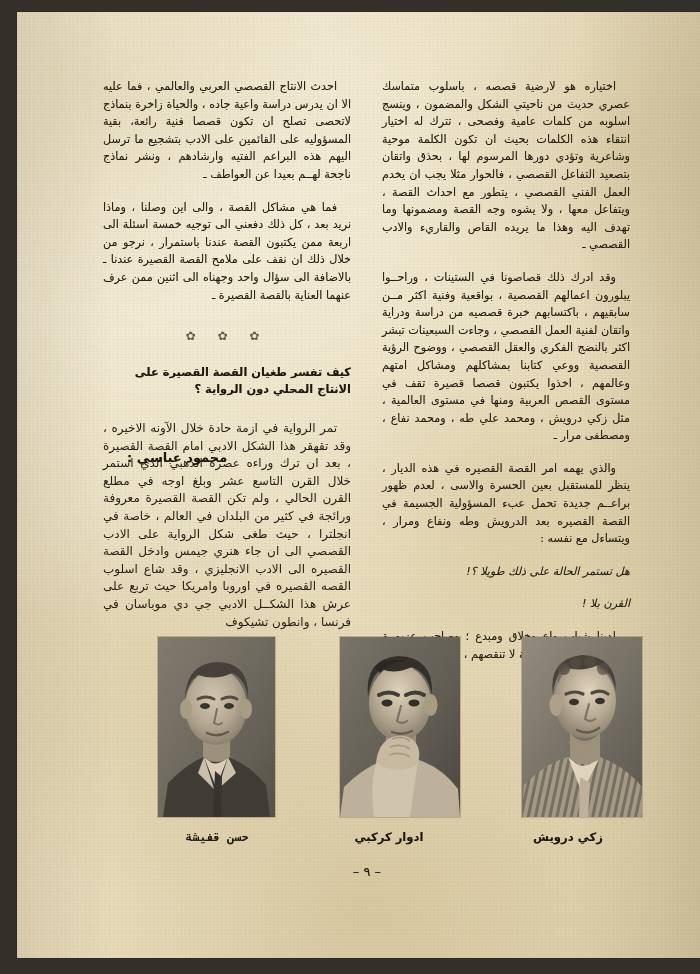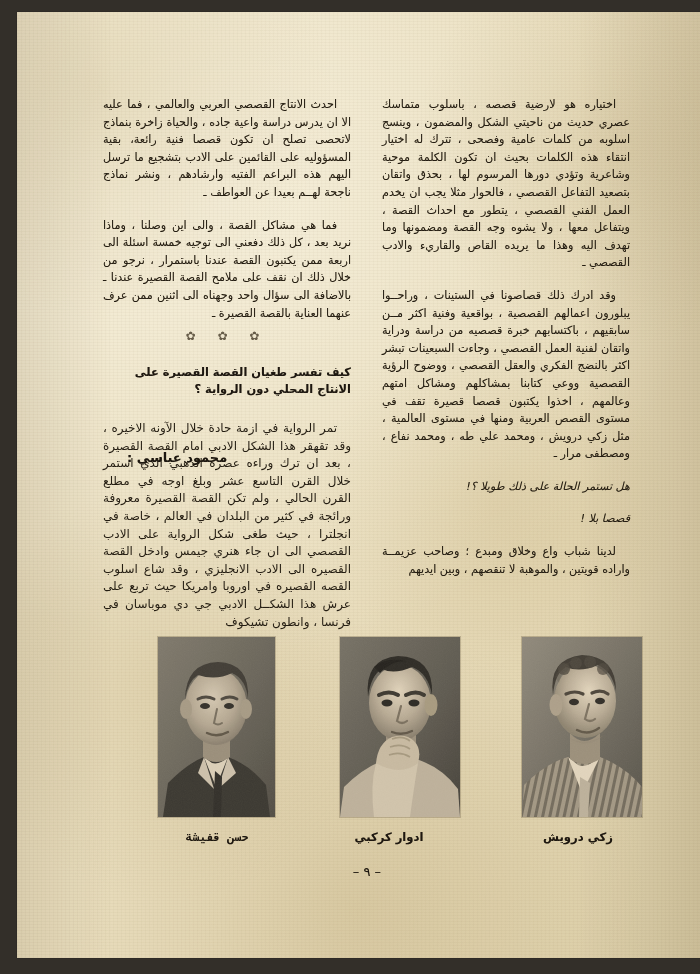--- a/index.html
+++ b/index.html
@@ -72,21 +72,20 @@
     top: 66px;
     width: 248px;
     direction: rtl;
     text-align: justify;
     text-align-last: right;
     color: #241d12;
     font-family: "DejaVu Sans", sans-serif;
     font-size: 11.2px;
     line-height: 17.6px;
     letter-spacing: 0px;
-    margin-top: 18px;
   }
   .col-right { right: 70px; }
   .col-left  { left: 86px; }
 
   .para {
     margin: 0 0 15px 0;
     text-indent: 14px;
   }
   .para.noindent { text-indent: 0; font-style: italic; }
 
@@ -182,21 +181,21 @@
     top: 0;
     direction: rtl;
     text-align: center;
     color: #1d1710;
     font-size: 11.6px;
     font-weight: bold;
     letter-spacing: 0.5px;
   }
   .cap1 { left: 126px; width: 148px; font-family: Liberation Mono, monospace; }
   .cap2 { left: 298px; width: 148px; }
-  .cap3 { left: 487px; width: 148px; text-align: center; }
+  .cap3 { left: 477px; width: 148px; text-align: center; }
 
   .pagenum {
     position: absolute;
     top: 852px;
     left: 0;
     width: 700px;
     text-align: center;
     color: #1d1710;
     font-size: 13px;
     direction: rtl;
@@ -207,22 +206,23 @@
 <body>
 
 <div id="scan">
   <div id="page">
 
     <div class="content">
 
       <div class="col col-right">
         <p class="para">اختياره هو لارضية قصصه ، باسلوب متماسك عصري حديث من ناحيتي الشكل والمضمون ، وينسج اسلوبه من كلمات عامية وفصحى ، تترك له اختيار انتقاء هذه الكلمات بحيث ان تكون الكلمة موحية وشاعرية وتؤدي دورها المرسوم لها ، بحذق واتقان بتصعيد التفاعل القصصي ، فالحوار مثلا يجب ان يخدم العمل الفني القصصي ، يتطور مع احداث القصة ، ويتفاعل معها ، ولا يشوه وجه القصة ومضمونها وما تهدف اليه وهذا ما يريده القاص والقاريء والادب القصصي ـ</p>
         <p class="para">وقد ادرك ذلك قصاصونا في الستينات ، وراحــوا يبلورون اعمالهم القصصية ، بواقعية وفنية اكثر مــن سابقيهم ، باكتسابهم خبرة قصصيه من دراسة ودراية واتقان لفنية العمل القصصي ، وجاءت السبعينات تبشر اكثر بالنضج الفكري والعقل القصصي ، ووضوح الرؤية القصصية ووعي كتابنا بمشاكلهم ومشاكل امتهم وعالمهم ، اخذوا يكتبون قصصا قصيرة تقف في مستوى القصص العربية ومنها في مستوى العالمية ، مثل زكي درويش ، ومحمد علي طه ، ومحمد نفاع ، ومصطفى مرار ـ</p>
+        <p class="para">والذي يهمه امر القصة القصيره في هذه الديار ، ينظر للمستقبل بعين الحسرة والاسى ، لعدم ظهور براعــم جديدة تحمل عبء المسؤولية الجسيمة في القصة القصيره بعد الدرويش وطه ونفاع ومرار ، ويتساءل مع نفسه :</p>
         <p class="para noindent">هل تستمر الحالة على ذلك طويلا ؟!</p>
-        <p class="para noindent">قصصا بلا !</p>
+        <p class="para noindent">القرن بلا !</p>
         <p class="para">لدينا شباب واع وخلاق ومبدع ؛ وصاحب عزيمــة واراده قويتين ، والموهبة لا تنقصهم ، وبين ايديهم</p>
       </div>
 
       <div class="col col-left">
         <p class="para">احدث الانتاج القصصي العربي والعالمي ، فما عليه الا ان يدرس دراسة واعية جاده ، والحياة زاخرة بنماذج لاتحصى تصلح ان تكون قصصا فنية رائعة، بقية المسؤوليه على القائمين على الادب بتشجيع ما ترسل اليهم هذه البراعم الفتيه وارشادهم ، ونشر نماذج ناجحة لهــم بعيدا عن العواطف ـ</p>
         <p class="para">فما هي مشاكل القصة ، والى اين وصلنا ، وماذا نريد بعد ، كل ذلك دفعني الى توجيه خمسة اسئلة الى اربعة ممن يكتبون القصة عندنا باستمرار ، نرجو من خلال ذلك ان نقف على ملامح القصة القصيرة عندنا ـ بالاضافة الى سؤال واحد وجهناه الى اثنين ممن عرف عنهما العناية بالقصة القصيرة ـ</p>
       </div>
 
       <div class="ornament">✿ ✿ ✿</div>
 

